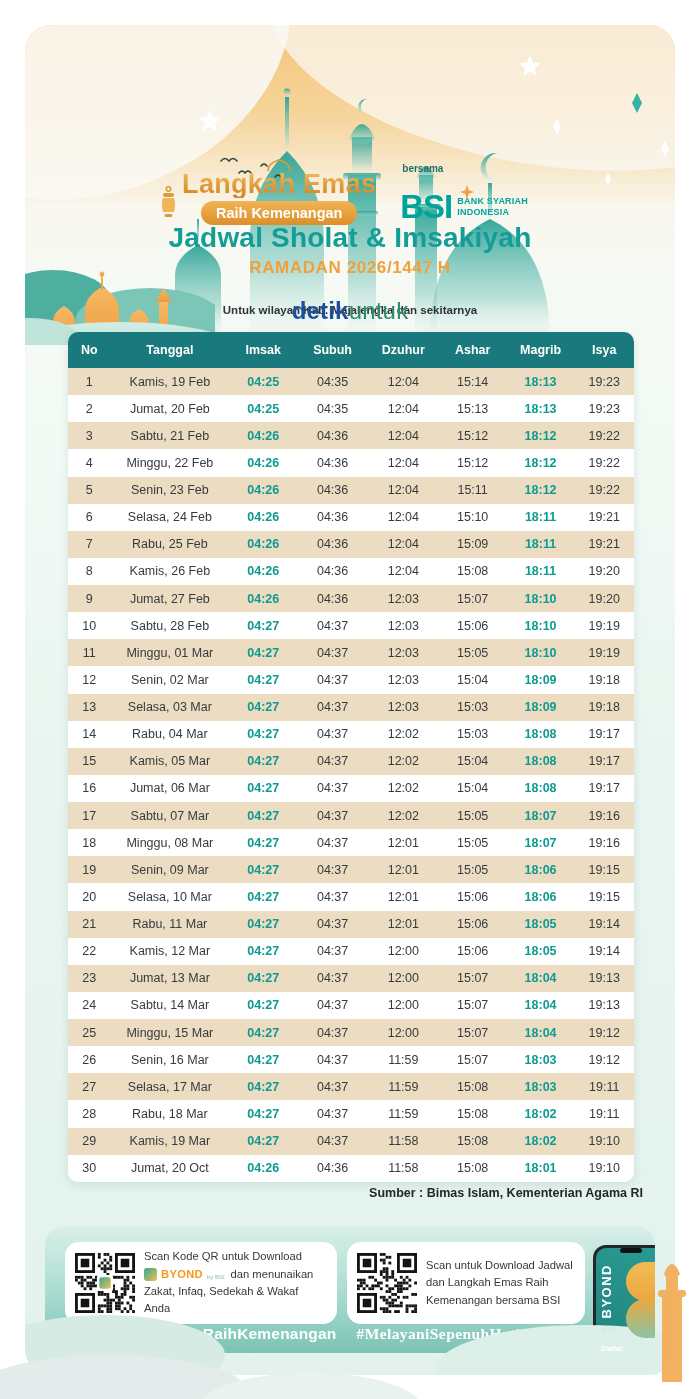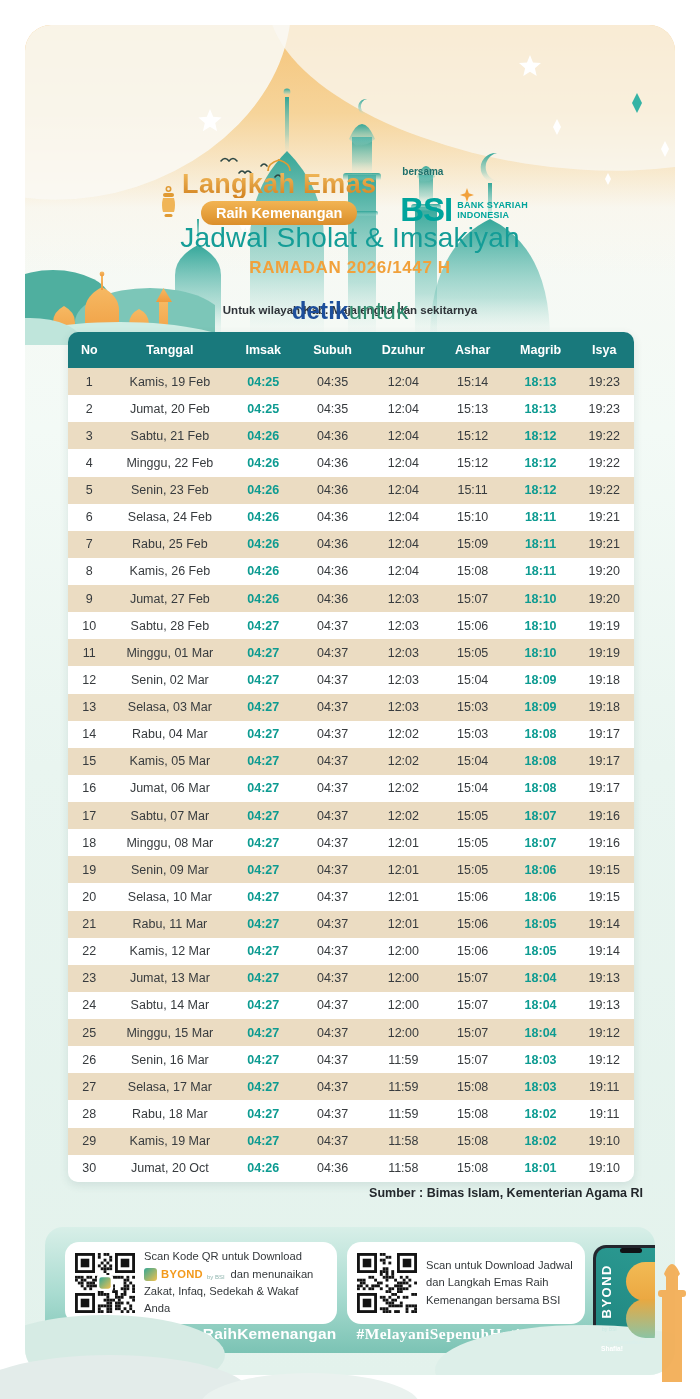--- a/index.html
+++ b/index.html
@@ -9,35 +9,35 @@
         background:linear-gradient(180deg,#FBF8F2 0%,#F3FAF6 30%,#E9F5F0 55%,#E3F2EC 100%);}
   
   .sky{position:absolute;left:0;top:0;width:650px;height:315px;
        background:linear-gradient(180deg,#F5C47A 0%,#F6D49A 28%,rgba(250,244,232,0.45) 58%,rgba(250,248,244,0) 80%);}
   .swirl{position:absolute;background:#FAF8F3;opacity:.9;border-radius:50%;}
   .sw1{left:-150px;top:-160px;width:420px;height:330px;transform:rotate(-18deg);}
   .sw2{left:240px;top:-120px;width:560px;height:260px;transform:rotate(9deg);opacity:.75;}
   .skysvg{position:absolute;left:0;top:0;}
   .left-mosque{position:absolute;left:0;top:225px;}
   
-  .logo-row{position:absolute;top:134px;left:0;right:12px;display:flex;justify-content:center;align-items:flex-end;gap:24px;}
+  .logo-row{position:absolute;top:134px;left:0;right:12px;display:flex;justify-content:center;align-items:center;gap:24px;}
   .langkah{display:flex;align-items:flex-end;gap:5px;}
   .lk-col{display:flex;flex-direction:column;align-items:center;}
   .lk-dome{height:12px;}
   .lk-title{font-size:27px;font-weight:800;color:#DD9630;letter-spacing:.3px;line-height:1;
             background:linear-gradient(180deg,#F2BB5E,#D2821F);-webkit-background-clip:text;background-clip:text;-webkit-text-fill-color:transparent;}
   .lk-badge{margin-top:3px;background:linear-gradient(180deg,#F2B453,#DB8F2B);color:#fff;font-size:14.5px;font-weight:800;
             padding:3px 15px;border-radius:15px;line-height:1.25;}
   .bsi-block{display:flex;flex-direction:column;align-items:flex-start;}
   .bersama{font-size:10px;font-weight:700;color:#1D6F6B;margin-left:2px;margin-bottom:18px;}
   .bsi-row{display:flex;align-items:center;gap:5px;position:relative;}
   .bsi-mark{font-size:33px;font-weight:800;color:#00A49C;letter-spacing:-1px;line-height:.9;}
   .bsi-star{position:absolute;left:60px;top:-7px;}
   .bsi-name{font-size:9px;font-weight:700;color:#00A49C;line-height:1.15;letter-spacing:.2px;}
-  .h-title{position:absolute;top:197px;left:0;right:0;text-align:center;font-size:28px;font-weight:400;color:#149D97;letter-spacing:.2px;}
+  .h-title{position:absolute;top:197px;left:0;right:0;text-align:center;font-size:28px;font-weight:700;color:#149D97;letter-spacing:.2px;}
   .h-period{position:absolute;top:233px;left:0;right:0;text-align:center;font-size:17px;font-weight:800;color:#F1A13B;letter-spacing:.6px;}
   .h-region{position:absolute;top:256px;left:0;right:0;text-align:center;font-size:11.5px;font-weight:700;color:#2E3338;margin-top:23px;}
   .detik{position:absolute;top:272px;left:0;right:0;text-align:center;font-size:24px;letter-spacing:.2px;}
   .detik .d1{font-weight:800;color:#1D4F9B;}
   .detik .d2{font-weight:400;color:#2F8C6E;}
   
   .ptable{position:absolute;left:43px;top:307px;width:566px;border-radius:10px;overflow:hidden;
           box-shadow:0 3px 10px rgba(30,80,80,.12);}
   .thead{display:flex;background:#19797C;height:36px;align-items:center;}
   .hcell{color:#fff;font-weight:700;font-size:12.5px;text-align:center;}

